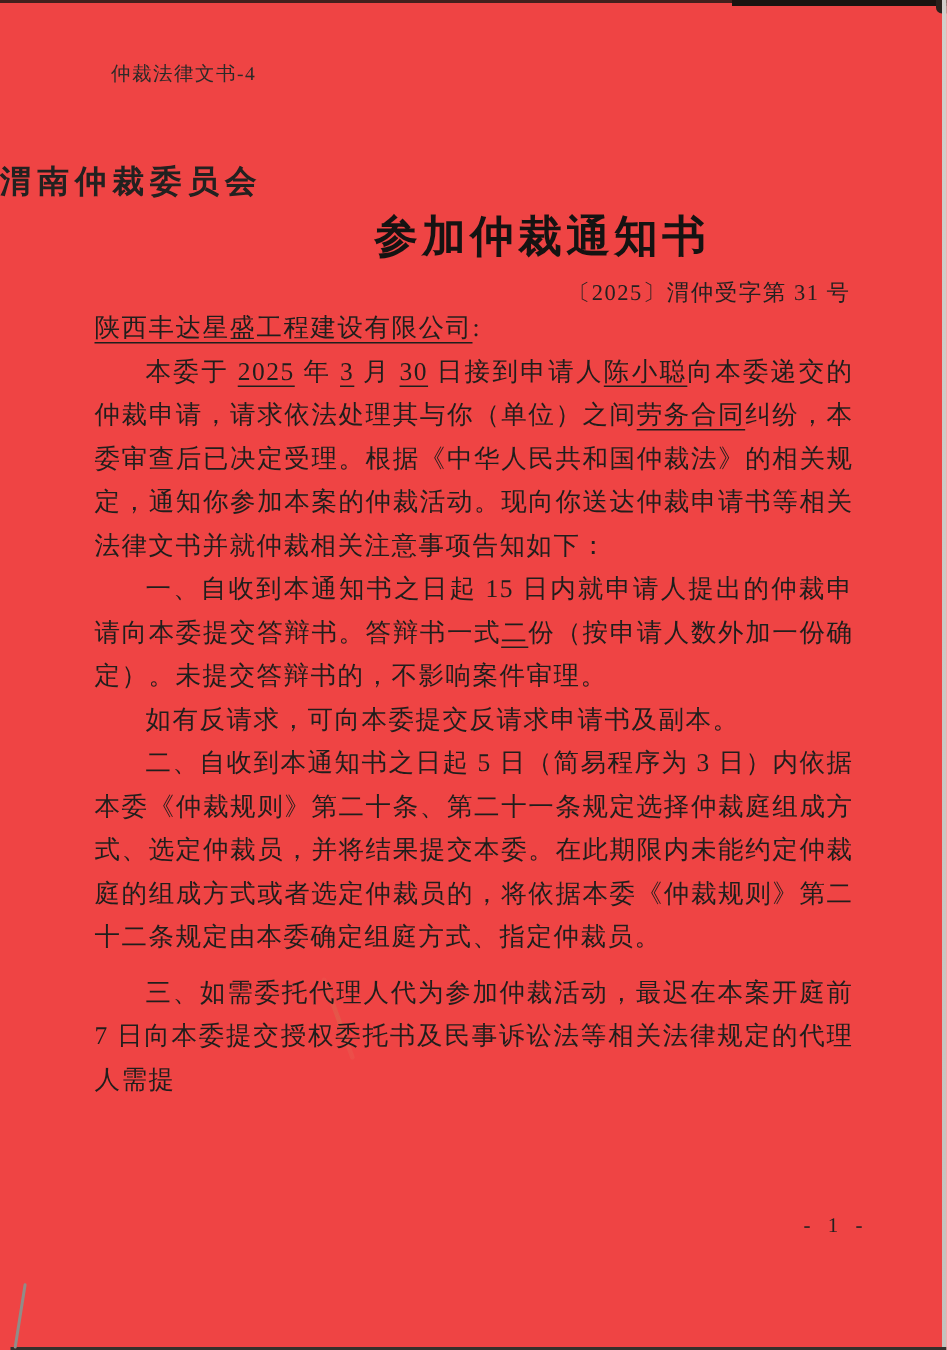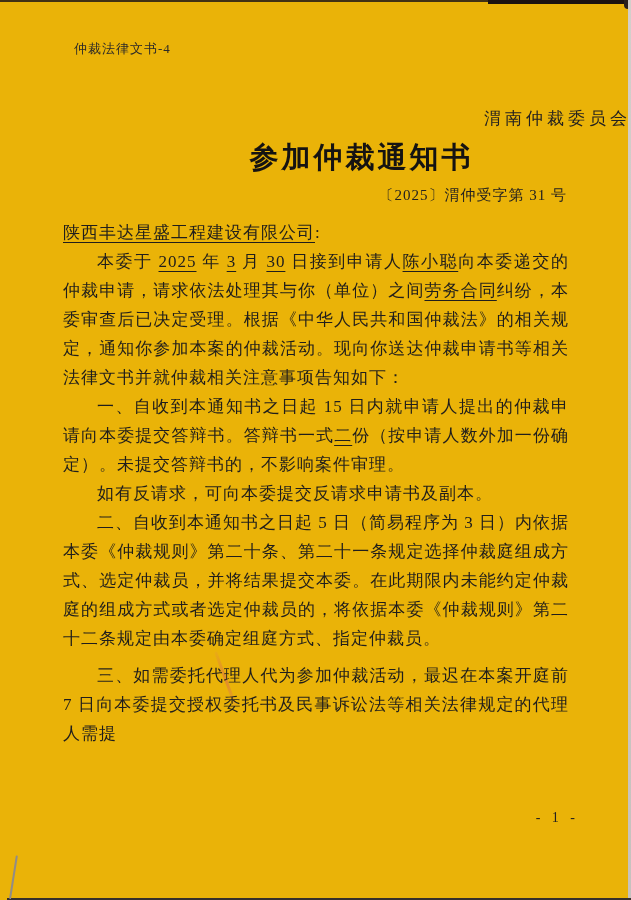--- a/index.html
+++ b/index.html
@@ -8,21 +8,21 @@
     width: 631px;
     height: 900px;
     overflow: hidden;
     background: #fcfcfa;
     font-family: "Liberation Serif", "DejaVu Serif", serif;
   }
   .paper {
     position: relative;
     width: 631px;
     height: 900px;
-    background: #eab308;
+    background: #ef4444;
     color: #1e1c1a;
   }
 
   
   .edge-top {
     position: absolute; top: 0; left: 0; width: 100%; height: 2px;
     background: #241a16; opacity: .85;
   }
   .edge-top-right {
     position: absolute; top: 0; left: 488px; right: 0; height: 4px;
@@ -53,38 +53,38 @@
     border-radius: 3px;
   }
 
   
   .doc-label {
     position: absolute; top: 40px; left: 74px;
     font-size: 13px; letter-spacing: 1px; color: #2c2a28;
   }
   .org-name {
     position: absolute; top: 107px; left: 0; width: 100%;
-    text-align: right; font-size: 17px; font-weight: 400;
+    text-align: left; font-size: 21px; font-weight: 700;
     letter-spacing: 4px; color: #232120;
   }
   .doc-title {
     position: absolute; top: 138px; left: 0; width: 100%;
     text-align: center; font-size: 29px; font-weight: 700;
     letter-spacing: 3px; color: #151312;
     font-family: "Liberation Sans", "DejaVu Sans", sans-serif;
     padding-left: 46px;
   }
   .case-number {
     position: absolute; top: 186px; right: 64px;
     font-size: 15px; letter-spacing: 1px; color: #232120;
   }
 
   
   .content {
-    position: absolute; top: 218px; left: 63px; width: 506px;
+    position: absolute; top: 204px; left: 63px; width: 506px;
     font-size: 17px; line-height: 29px; letter-spacing: 1px;
     text-align: justify; color: #201e1c;
   }
   .content p { margin: 0; text-indent: 2em; }
   .content p.addressee { text-indent: 0; }
   .content p.gap-before { margin-top: 8px; }
   .u { text-decoration: underline; text-underline-offset: 4px; text-decoration-thickness: 1px; }
 
   
   .page-number {

